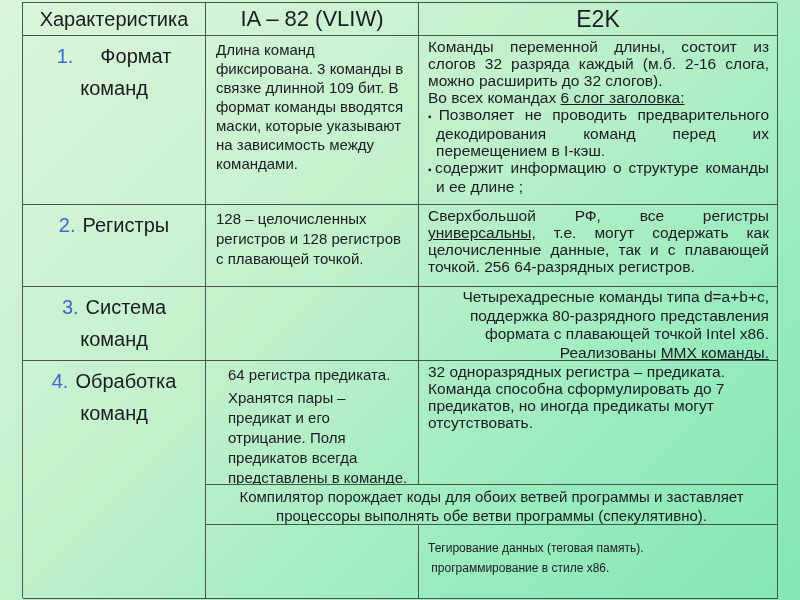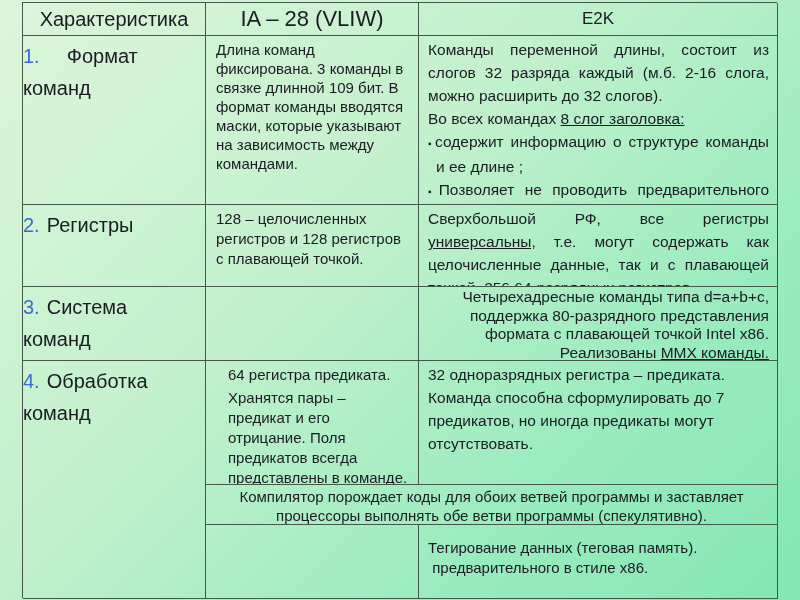--- a/index.html
+++ b/index.html
@@ -18,58 +18,58 @@
   .cell{
     box-sizing:border-box;border-right:1.5px solid #43584b;border-bottom:1.5px solid #43584b;
     overflow:hidden;
   }
   .c1{grid-column:1}.c2{grid-column:2}.c3{grid-column:3}
   .r1{grid-row:1}.r2{grid-row:2}.r3{grid-row:3}.r4{grid-row:4}.r5{grid-row:5}.r6{grid-row:6}.r7{grid-row:7}
   .span3{grid-row:5/8}
   .colspan2{grid-column:2/4}
   .hd{display:flex;align-items:center;justify-content:center;font-size:20px;}
   .hd.mid{font-size:22px;}
-  .hd.big{font-size:17px;}
-  .lbl{text-align:left;padding-top:4px;font-size:20px;line-height:32px;}
+  .hd.big{font-size:23px;}
+  .lbl{text-align:center;padding-top:4px;font-size:20px;line-height:32px;}
   .num{color:#3b6ad1;}
   .gap{display:inline-block;width:7px;}
   .gap.wide{width:27px;}
   .body-ia{font-size:15px;line-height:19px;padding:4px 8px 2px 10px;}
   .body-ia.loose{line-height:20px;}
   .body-ia p{margin:0 0 3px 12px;}
-  .body-e2k{font-size:15.5px;line-height:23px;padding:2px 8px 2px 9px;}
+  .body-e2k{font-size:15.5px;line-height:17px;padding:2px 8px 2px 9px;}
   .body-e2k.tight{line-height:18.5px;padding-top:1px;text-align:right;}
   .jst{text-align:justify;}
   .u{text-decoration:underline;}
   .bullet{padding-left:8px;text-indent:-8px;}
   .bmark{font-size:10px;margin-right:1px;}
   .merged{font-size:15px;line-height:19px;text-align:center;padding:2px 14px;}
-  .bottom-e2k{font-size:15px;line-height:20px;padding:13px 8px 2px 9px;}
+  .bottom-e2k{font-size:12px;line-height:20px;padding:13px 8px 2px 9px;}
   .pre{white-space:pre-wrap;}
 </style>
 </head>
 <body>
 
 <div class="slide">
   <div class="tbl">
 
     <div class="cell hd c1 r1">Характеристика</div>
-    <div class="cell hd mid c2 r1">IA – 28 (VLIW)</div>
+    <div class="cell hd mid c2 r1">IA – 82 (VLIW)</div>
     <div class="cell hd big c3 r1">E2K</div>
 
     <div class="cell lbl c1 r2">
       <div><span class="num">1.</span><span class="gap wide"></span><span>Формат</span></div>
       <div>команд</div>
     </div>
     <div class="cell body-ia c2 r2">Длина команд фиксирована. 3 команды в связке длинной 109 бит. В формат команды вводятся маски, которые указывают на зависимость между командами.</div>
     <div class="cell body-e2k c3 r2">
       <div class="jst">Команды переменной длины, состоит из слогов 32 разряда каждый (м.б. 2-16 слога, можно расширить до 32 слогов).</div>
-      <div><span>Во всех командах </span><span class="u">8 слог заголовка:</span></div>
+      <div><span>Во всех командах </span><span class="u">6 слог заголовка:</span></div>
+      <div class="bullet jst"><span class="bmark">▪</span><span>Позволяет не проводить предварительного декодирования команд перед их перемещением в I-кэш.</span></div>
       <div class="bullet jst"><span class="bmark">▪</span><span>содержит информацию о структуре команды и ее длине ;</span></div>
-      <div class="bullet jst"><span class="bmark">▪</span><span>Позволяет не проводить предварительного декодирования команд перед их перемещением в I-кэш.</span></div>
     </div>
 
     <div class="cell lbl c1 r3">
       <div><span class="num">2.</span><span class="gap"></span><span>Регистры</span></div>
     </div>
     <div class="cell body-ia loose c2 r3">128 – целочисленных регистров и 128 регистров с плавающей точкой.</div>
     <div class="cell body-e2k jst c3 r3"><span>Сверхбольшой РФ, все регистры </span><span class="u">универсальны,</span><span> т.е. могут содержать как целочисленные данные, так и с плавающей точкой. 256 64-разрядных регистров.</span></div>
 
     <div class="cell lbl c1 r4">
       <div><span class="num">3.</span><span class="gap"></span><span>Система</span></div>
@@ -86,17 +86,17 @@
       <p>64 регистра предиката.</p>
       <p>Хранятся пары – предикат и его отрицание. Поля предикатов всегда представлены в команде.</p>
     </div>
     <div class="cell body-e2k c3 r5">32 одноразрядных регистра – предиката. Команда способна сформулировать до 7 предикатов, но иногда предикаты могут отсутствовать.</div>
 
     <div class="cell merged colspan2 r6">Компилятор порождает коды для обоих ветвей программы и заставляет процессоры выполнять обе ветви программы (спекулятивно).</div>
 
     <div class="cell c2 r7"></div>
     <div class="cell bottom-e2k c3 r7">
       <div class="pre">Тегирование данных (теговая память).</div>
-      <div class="pre"> предварительного в стиле x86.</div>
+      <div class="pre"> программирование в стиле x86.</div>
     </div>
 
   </div>
 </div>
 
 </body></html>

